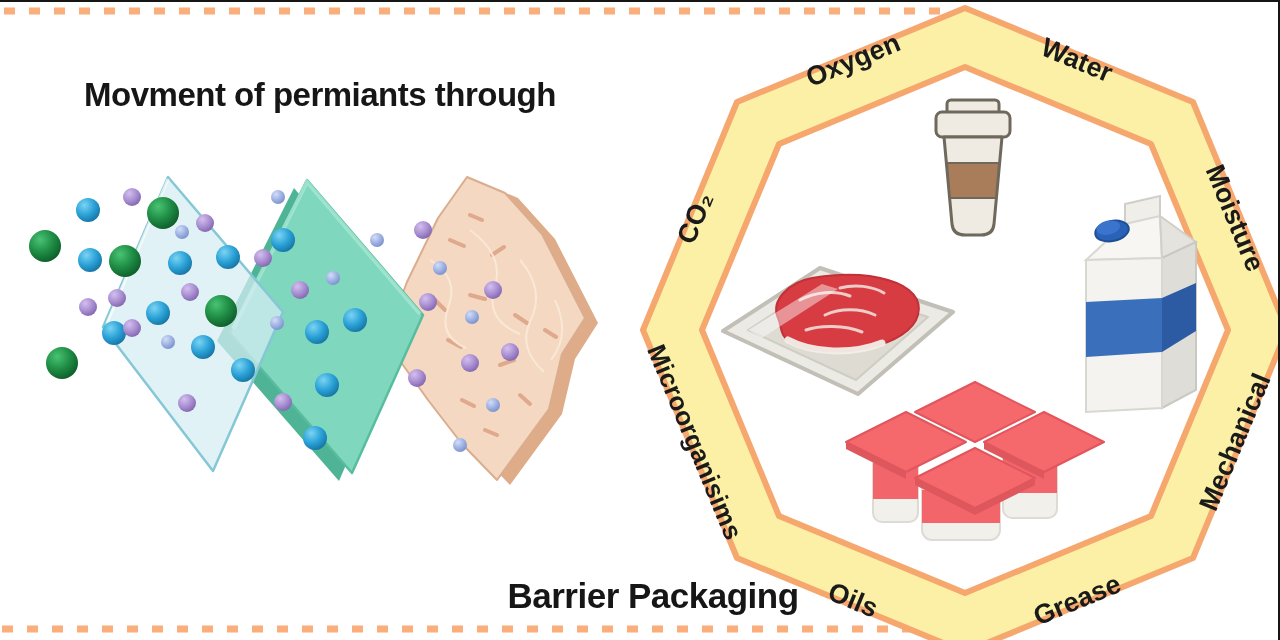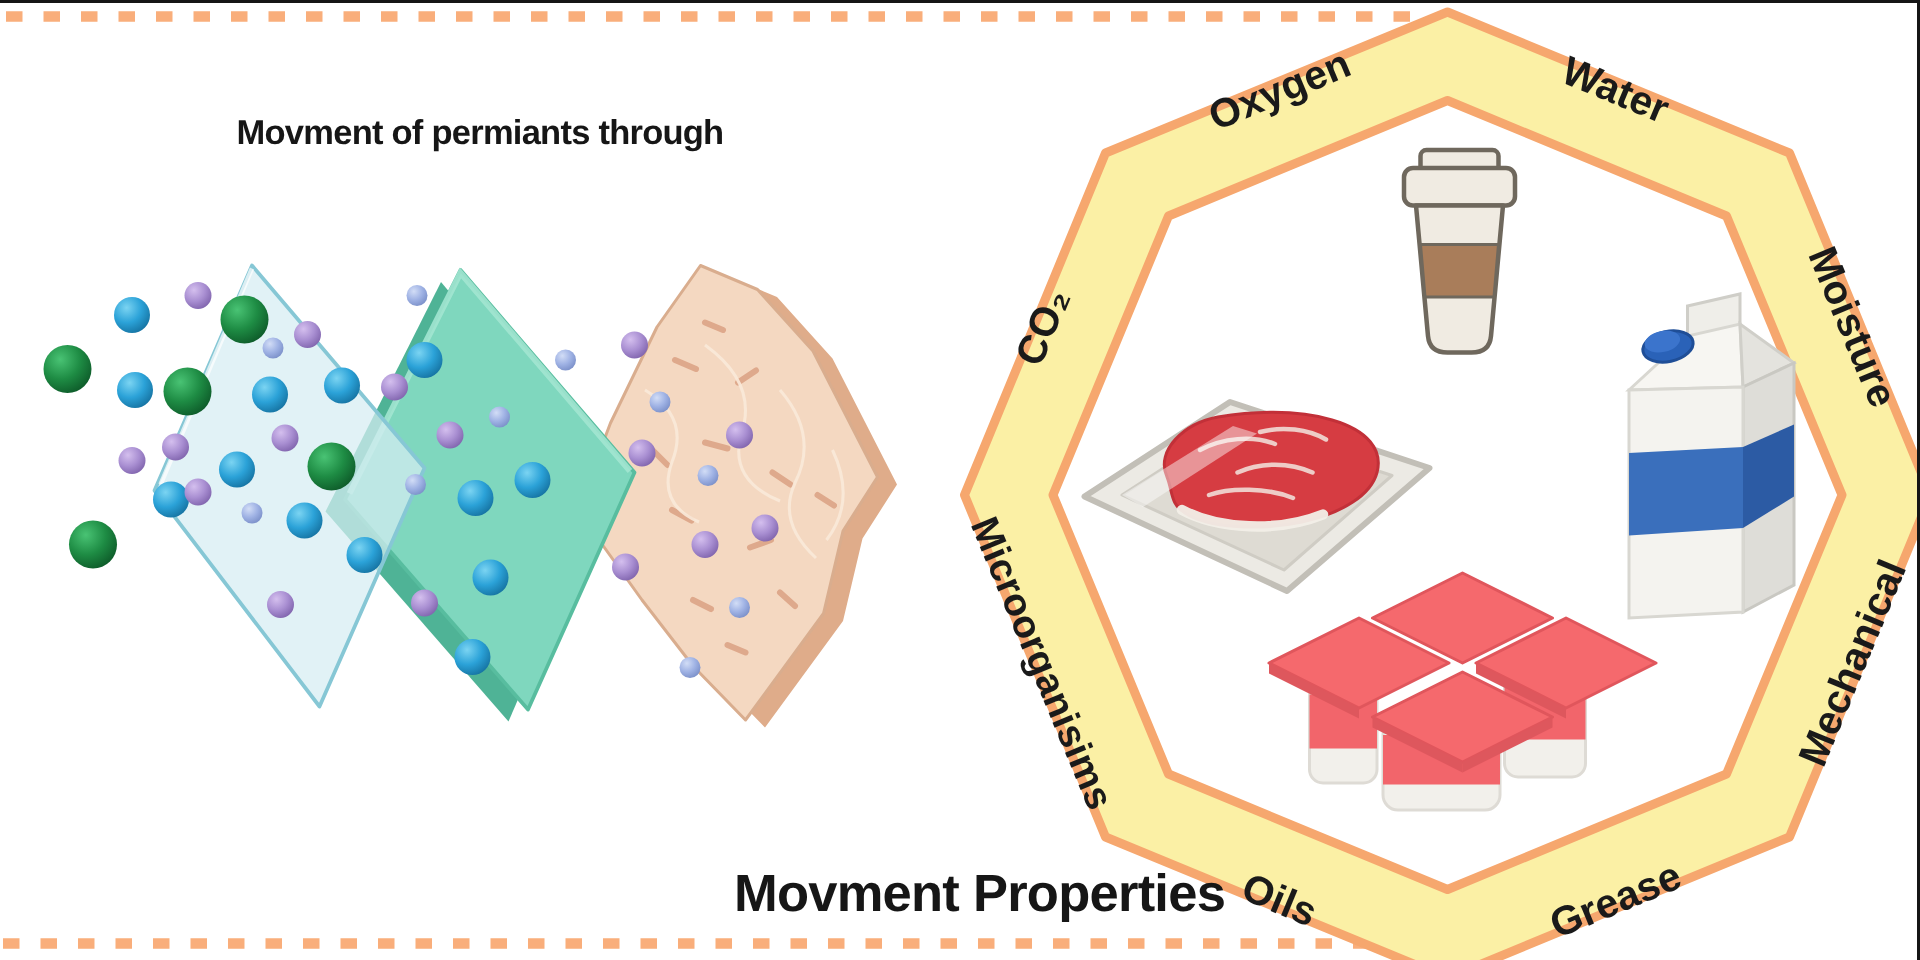--- a/index.html
+++ b/index.html
@@ -1,21 +1,21 @@
 <!DOCTYPE html>
 <html><head>
 <meta charset="utf-8">
 <style>
   html,body{margin:0;padding:0;background:#fff;width:1280px;height:640px;overflow:hidden;}
   .stage{position:relative;width:1280px;height:640px;background:#fff;
          font-family:"Liberation Sans","DejaVu Sans",sans-serif;}
   .frame-top{position:absolute;top:0;left:0;width:1280px;height:2px;background:#151515;}
   .frame-right{position:absolute;top:0;right:0;width:2px;height:640px;background:#151515;}
   .title{position:absolute;left:30px;top:74px;width:580px;text-align:center;
-         font-size:23px;font-weight:700;color:#161616;line-height:1.28;letter-spacing:-0.5px;}
+         font-size:33px;font-weight:700;color:#161616;line-height:1.28;letter-spacing:-0.5px;}
   .caption{position:absolute;left:453px;top:576px;width:400px;text-align:center;
          font-size:35px;font-weight:700;color:#161616;letter-spacing:-0.5px;}
   svg{position:absolute;top:0;left:0;}
   .band-label{font-family:"Liberation Sans","DejaVu Sans",sans-serif;
               font-size:27px;font-weight:700;fill:#1a1a1a;}
   .band-label-sm{font-size:26px;}
 </style>
 </head>
 <body>
 
@@ -212,17 +212,17 @@
         <polygon points="915,478 975,508 975,515 915,485" fill="#DE575D" stroke="none"></polygon>
         <polygon points="975,508 1035,478 1035,485 975,515" fill="#DE575D" stroke="none"></polygon>
       </g>
     </g>
   </svg>
 
   <div class="title">
     <div>Movment of permiants through</div>
   </div>
 
-  <div class="caption">Movment Properties</div>
+  <div class="caption">Barrier Packaging</div>
 
   <div class="frame-top"></div>
   <div class="frame-right"></div>
 </div>
 
 </body></html>

